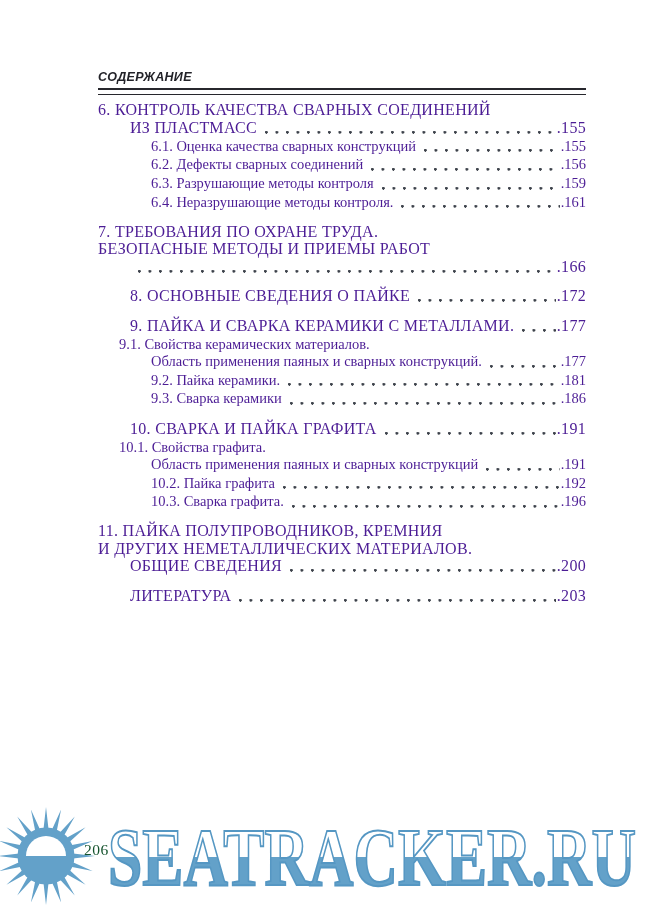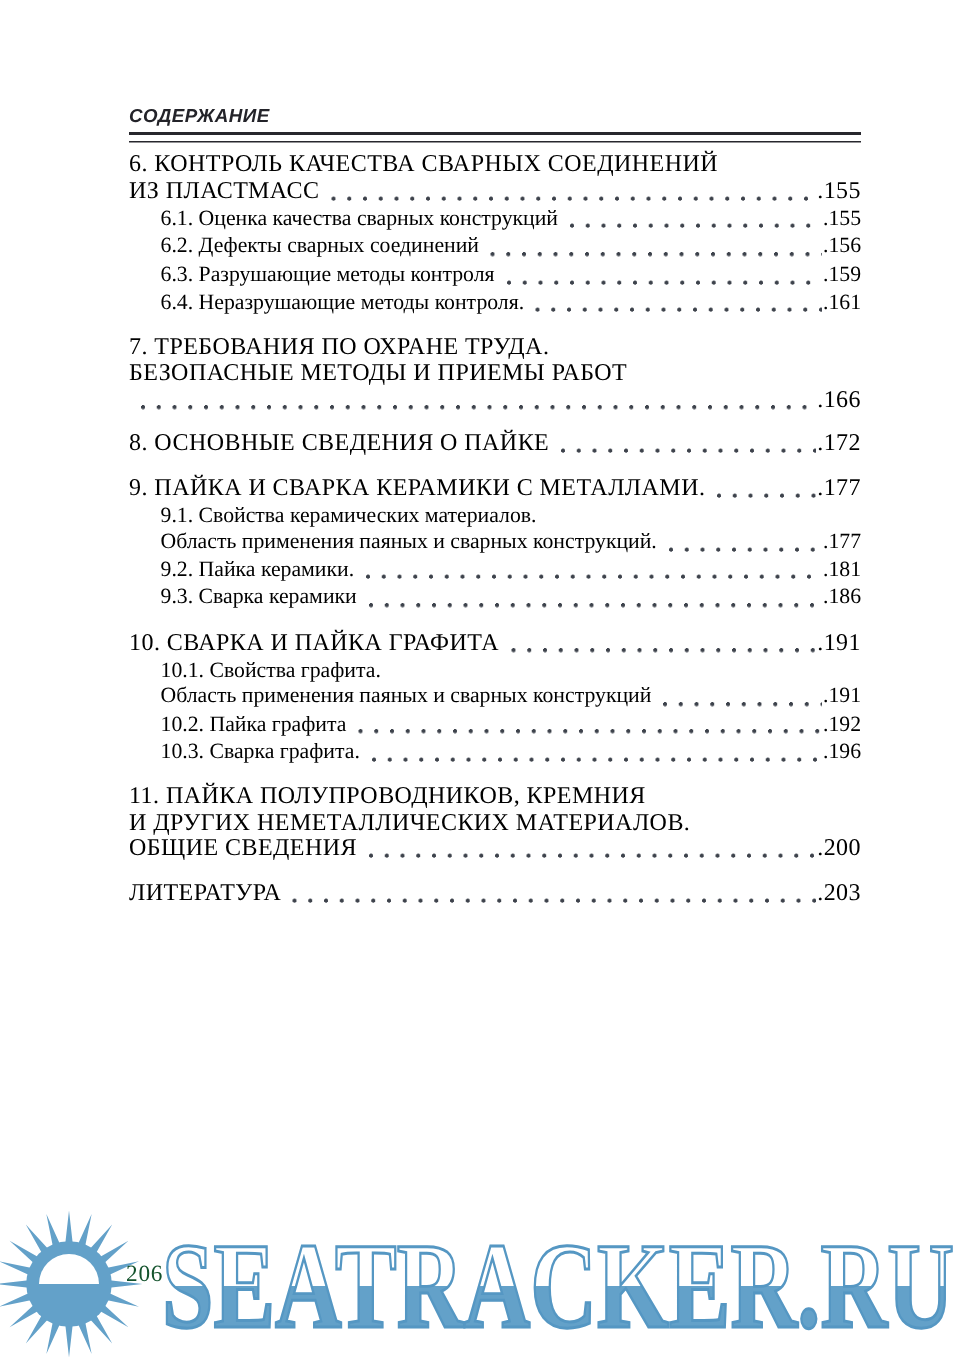--- a/index.html
+++ b/index.html
@@ -1,31 +1,31 @@
 <!DOCTYPE html>
 <html><head>
 <meta charset="utf-8">
 <style>
   html,body{margin:0;padding:0;background:#ffffff;}
   .screen{
     position:relative;width:646px;height:905px;background:#ffffff;overflow:hidden;
     font-family:"Liberation Serif","DejaVu Serif",serif;color:#363b45;
   }
-  .content{position:absolute;left:86px;top:70px;width:488px;}
+  .content{position:absolute;left:98px;top:70px;width:488px;}
   .toc-header{
     font-family:"Liberation Sans","DejaVu Sans",sans-serif;
     font-style:italic;font-weight:bold;font-size:12.5px;letter-spacing:.3px;color:#232329;
   }
   .rule{margin-top:4px;height:4px;border-top:2px solid #27272d;border-bottom:1px solid #27272d;}
   .toc{margin-top:6px;}
-  .entry{color:#000000;}
+  .entry{color:#4c1d95;}
   .entry.chapter{font-size:16px;line-height:17.5px;margin-top:12px;letter-spacing:.3px;}
   .toc > .entry.chapter:first-child{margin-top:5px;}
   .entry.sub{font-size:14.5px;line-height:17.2px;margin-top:1.5px;padding-left:21px;}
-  .toc-row{display:flex;align-items:baseline;}
+  .toc-row{display:flex;align-items:baseline;margin-left:32px;}
   .toc-title{white-space:nowrap;}
   .leader{
     flex:1 1 auto;min-width:10px;align-self:stretch;margin:0 1px 0 6px;
     background-image:radial-gradient(circle at 1.4px 1.4px,#3e434c 1.25px,transparent 1.5px);
     background-repeat:repeat-x;background-position:left 2px bottom 2.5px;background-size:10.5px 3px;
   }
   .pagenum{white-space:nowrap;text-align:right;}
   .pagenum::before{content:".";}
   .folio{
     position:absolute;left:84px;top:841px;z-index:5;

